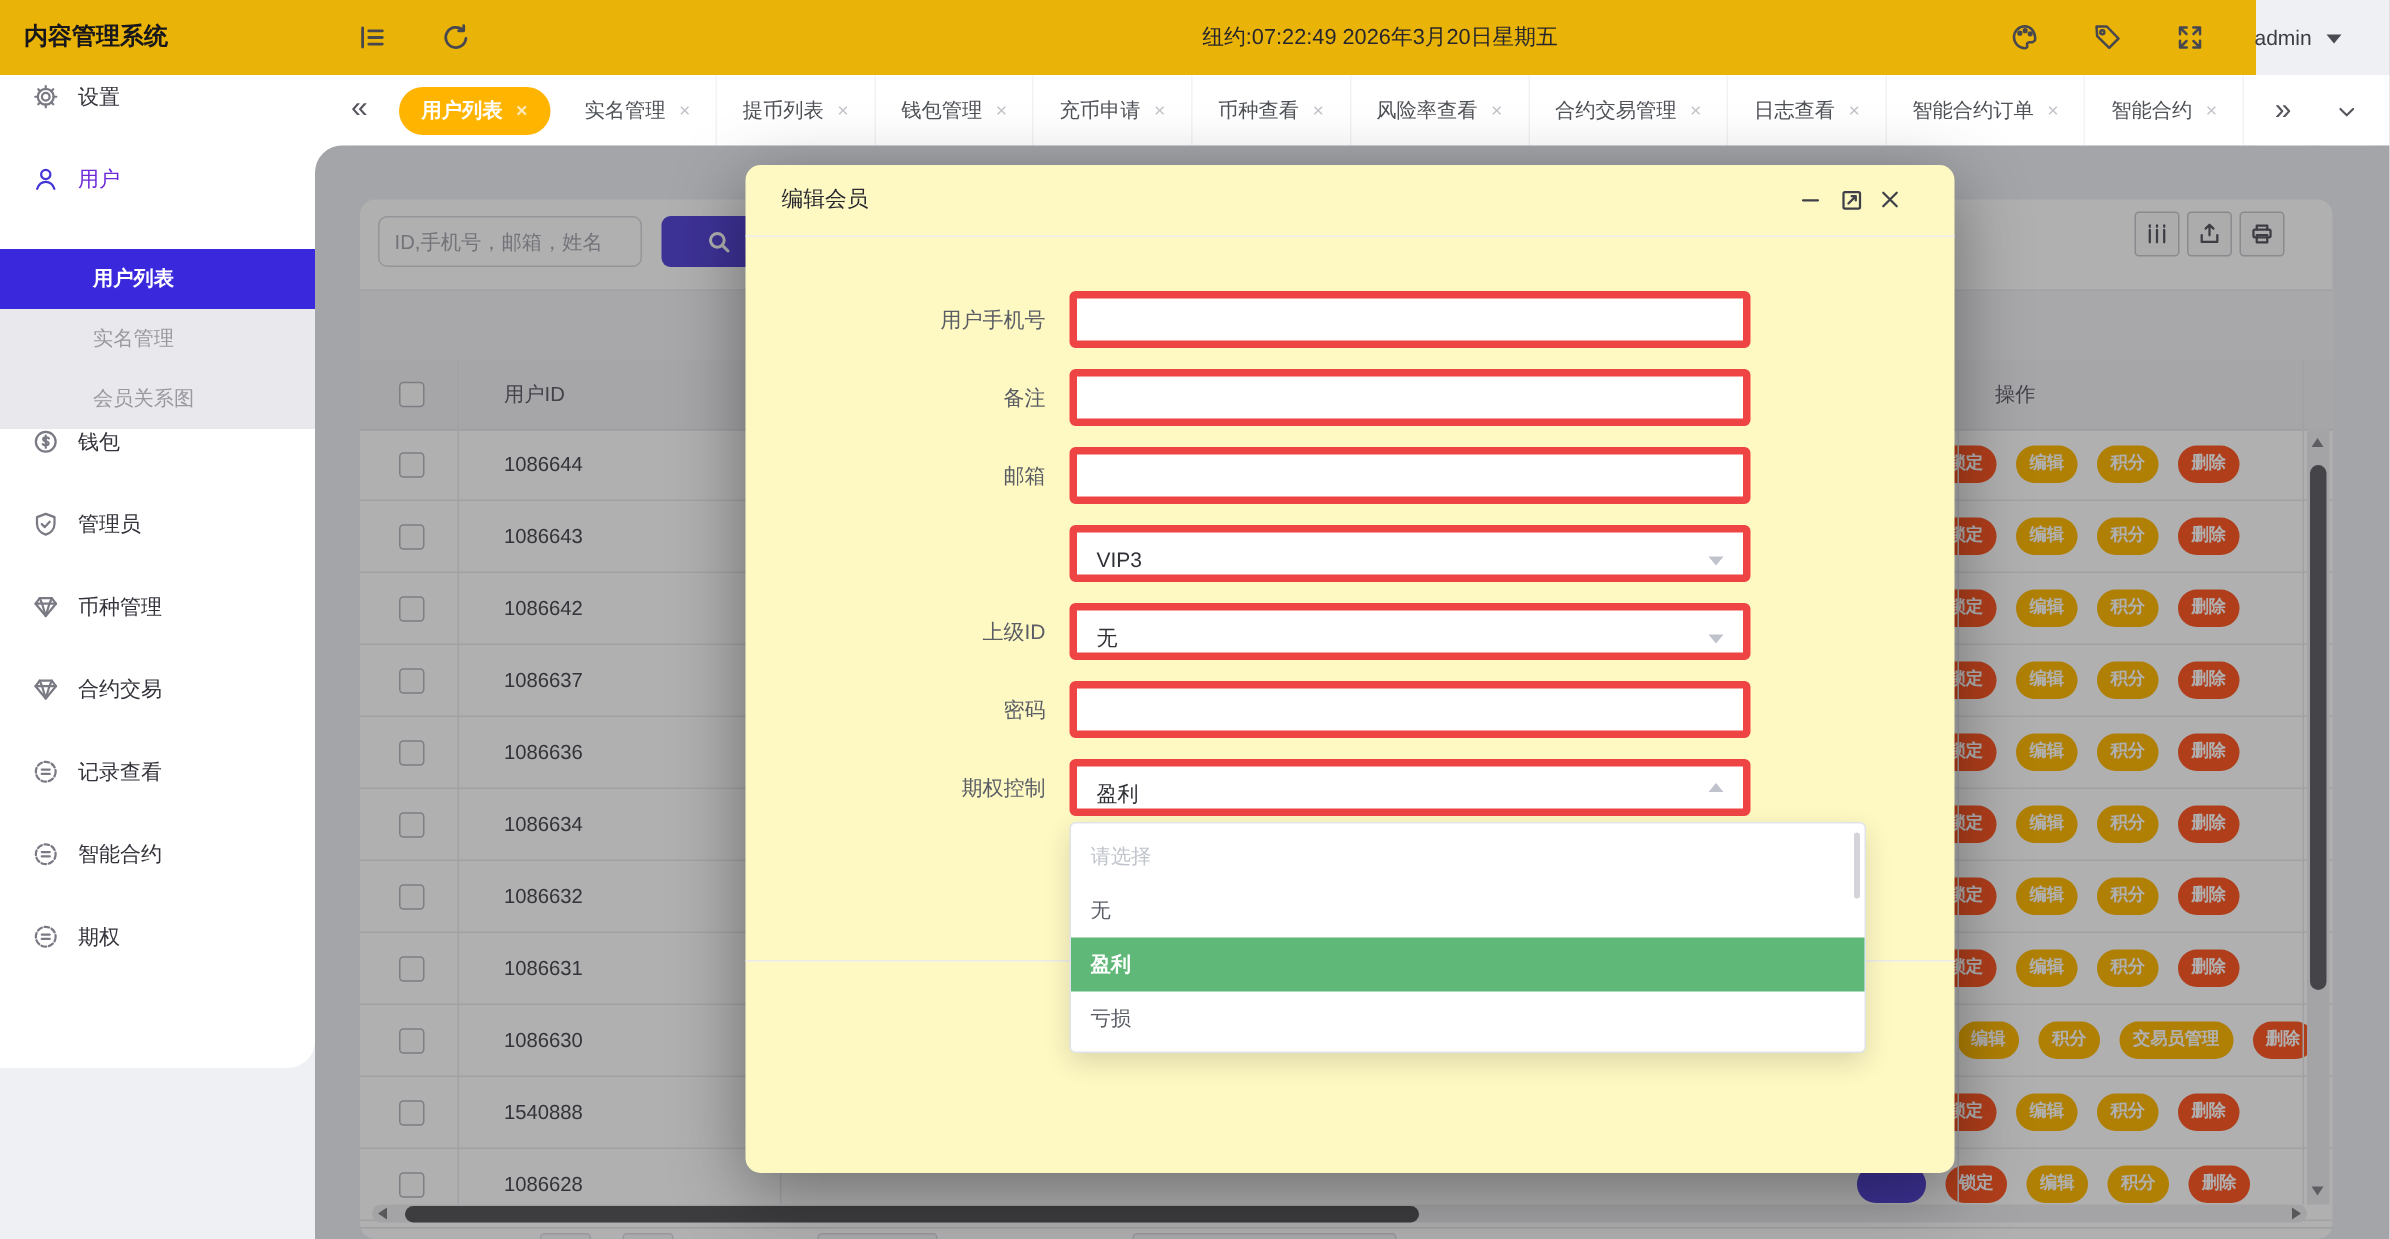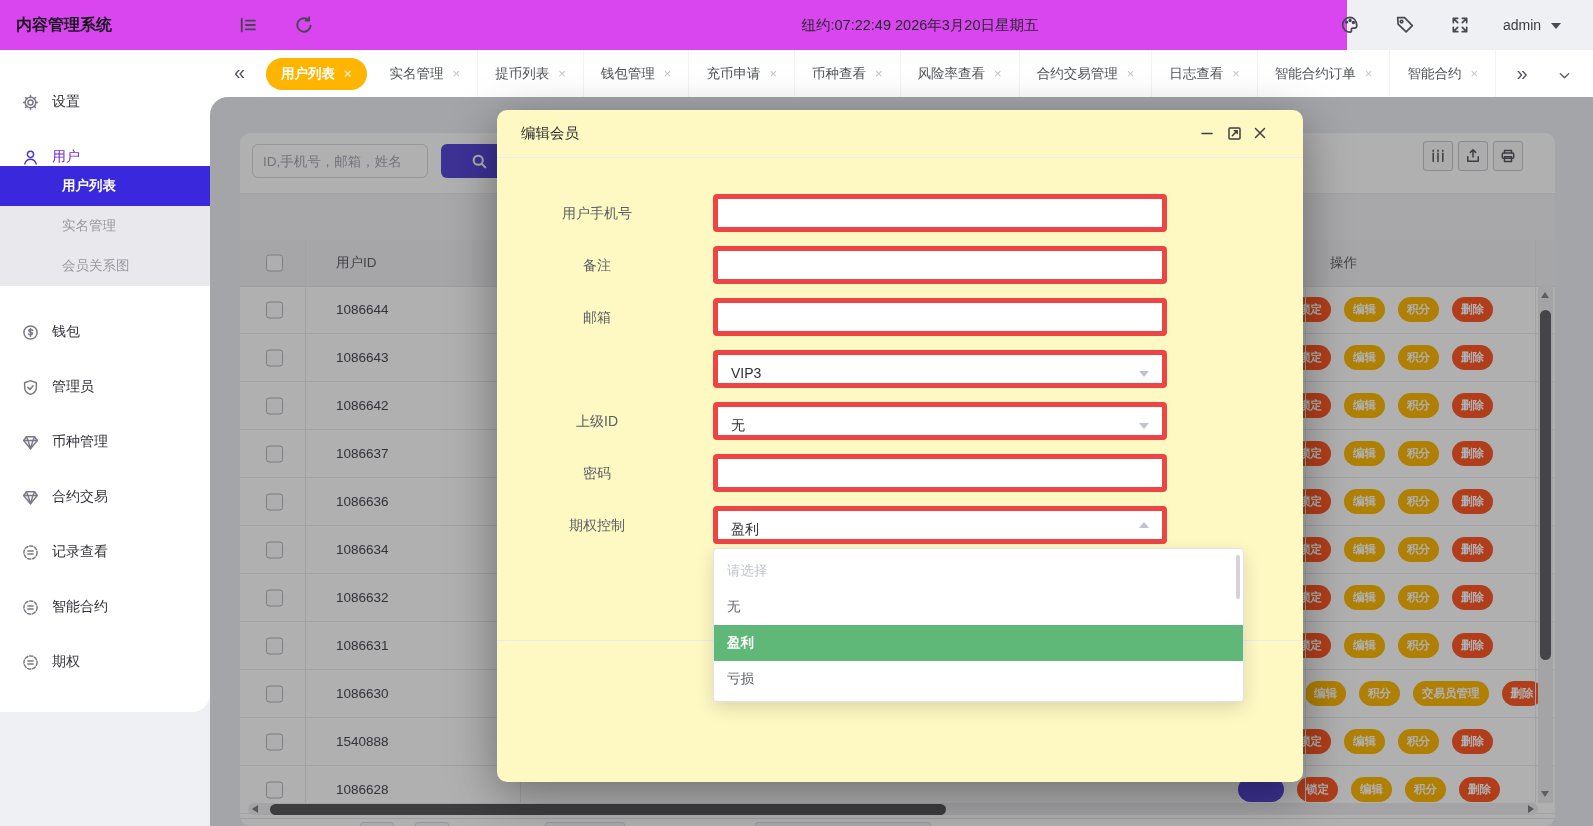--- a/index.html
+++ b/index.html
@@ -1,20 +1,20 @@
 <!DOCTYPE html>
 <html><head>
 <meta charset="utf-8">
 <style>
 html,body{margin:0;padding:0;width:1593px;height:826px;overflow:hidden;background:#eef0f3;
   font-family:"Liberation Sans",sans-serif;position:relative}
 svg.ic{width:100%;height:100%;fill:none;stroke:currentColor;stroke-width:1.5;stroke-linecap:round;stroke-linejoin:round}
 
 
-.topbar{position:absolute;left:0;top:0;width:1347px;height:50px;background:#d946ef;z-index:3}
+.topbar{position:absolute;left:0;top:0;width:1504px;height:50px;background:#eab308;z-index:3}
 .logo{position:absolute;left:16px;top:0;line-height:50px;font-size:16px;font-weight:bold;color:#17171c}
 .icon-btn{position:absolute;top:15px;width:20px;height:20px;color:#474750;cursor:pointer}
 #collapse{left:238px}#refresh{left:294px}
 .clock{position:absolute;left:770px;top:0;width:300px;text-align:center;line-height:50px;font-size:14.5px;color:#26262c}
 #palette{left:1340px}#tagic{left:1395px}#fullscreen{left:1450px}
 .admin{position:absolute;left:1503px;top:0;line-height:50px;font-size:14px;color:#3c3c44}
 .caret{position:absolute;left:1551px;top:23px;width:0;height:0;border:5px solid transparent;border-top:6px solid #4a4a52}
 
 
 .tabbar{position:absolute;left:210px;top:50px;width:1383px;height:47px;background:#fff;z-index:3}
@@ -24,21 +24,21 @@
 .t-close{margin-left:9px;font-size:13px;color:#c3c3ca}
 .tab.active{height:32px;align-self:center;background:#ffb400;border-radius:16px;color:#fff;font-weight:bold;border-right:none;margin-right:6px;padding:0 15px}
 .tab.active .t-close{color:#ffe9b8}
 .tab-right{position:absolute;top:0;line-height:47px;font-size:20px;color:#55555e;background:#fff;width:34px;text-align:center}
 #tabs-overflow{right:54px}
 #tabs-dd{right:12px;padding-top:15px;line-height:normal;height:32px}
 #tabs-dd svg{width:15px;height:15px}
 
 
 .sidebar{position:absolute;left:0;top:50px;width:210px;height:662px;background:#fff;z-index:4;border-radius:0 0 18px 0;padding-top:6px;box-sizing:border-box}
-.side-item{height:55px;display:flex;align-items:flex-end;padding-left:22px;gap:13px;font-size:14px;color:#32323a;cursor:pointer}
+.side-item{height:55px;display:flex;align-items:flex-start;padding-left:22px;gap:13px;font-size:14px;color:#32323a;cursor:pointer}
 .side-item .s-icon{width:17px;height:17px;color:#7a7a84;fill:none;stroke:currentColor;stroke-width:1.4;stroke-linecap:round;stroke-linejoin:round}
 .side-item.active{color:#6d28d9}
 .side-item.active .s-icon{color:#4435d6}
 .sub-block{background:#e9e9ed}
 .sub-item{height:40px;line-height:40px;padding-left:62px;font-size:13.5px;color:#98989f;cursor:pointer}
 .sub-item.active{background:#3a28dc;color:#fff;font-weight:bold}
 
 
 .corner-bg{position:absolute;left:210px;top:97px;width:26px;height:26px;background:#fff;z-index:0}
 .content{position:absolute;left:210px;top:97px;right:0;bottom:0;background:#edeff3;border-top-left-radius:18px;z-index:1}
@@ -84,21 +84,21 @@
 
 
 .overlay{position:absolute;left:210px;top:97px;right:0;bottom:0;background:rgba(8,8,12,.32);z-index:5;border-top-left-radius:18px}
 .modal{position:absolute;left:497px;top:110px;width:806px;height:672px;background:#fef9c3;border-radius:10px;z-index:6;box-shadow:0 12px 48px rgba(0,0,0,.38)}
 .m-head{position:relative;height:47px;border-bottom:1px solid #ededf1}
 .m-title{position:absolute;left:24px;line-height:47px;font-size:14.5px;color:#28282e}
 .m-ctrl{position:absolute;top:13px;width:20px;height:20px;color:#3f3f47;cursor:pointer}
 #m-min{left:700px}#m-max{left:727px}#m-close{left:753px}
 .m-form{position:absolute;left:0;top:84px;width:100%}
 .f-row{height:38px;margin-bottom:14px;position:relative}
-.f-label{position:absolute;left:0;top:0;width:200px;text-align:center;line-height:38px;font-size:14px;color:#5a5d64}
+.f-label{position:absolute;left:0;top:0;width:200px;text-align:right;line-height:38px;font-size:14px;color:#5a5d64}
 .f-box{position:absolute;left:216px;top:0;width:454px;height:38px;box-sizing:border-box;border:5px solid #ef4444;border-radius:4px;background:#fff;cursor:text}
 .f-box.select{cursor:pointer}
 .f-value{position:absolute;left:13px;line-height:36px;font-size:14px;color:#2f3136}
 .sel-arrow{position:absolute;right:13px;top:16px;width:0;height:0;border:5px solid transparent;border-top:6px solid #bfc3cb;border-bottom:none}
 .sel-arrow.open{top:11px;border-top:none;border-bottom:6px solid #bfc3cb}
 .m-divider{position:absolute;left:0;top:530px;width:100%;height:1px;background:#ebebef}
 .dropdown{position:absolute;left:216px;top:438px;width:531px;box-sizing:border-box;background:#fff;border:1px solid #e0e3e9;border-radius:4px;box-shadow:0 6px 18px rgba(0,0,0,.14);padding:4px 0;z-index:2}
 .dd-opt{height:36px;line-height:36px;padding-left:13px;font-size:13.5px;color:#5a5e66;cursor:pointer}
 .dd-opt.placeholder{color:#c0c4cc}
 .dd-opt.selected{background:#5fb878;color:#fff;font-weight:bold}

